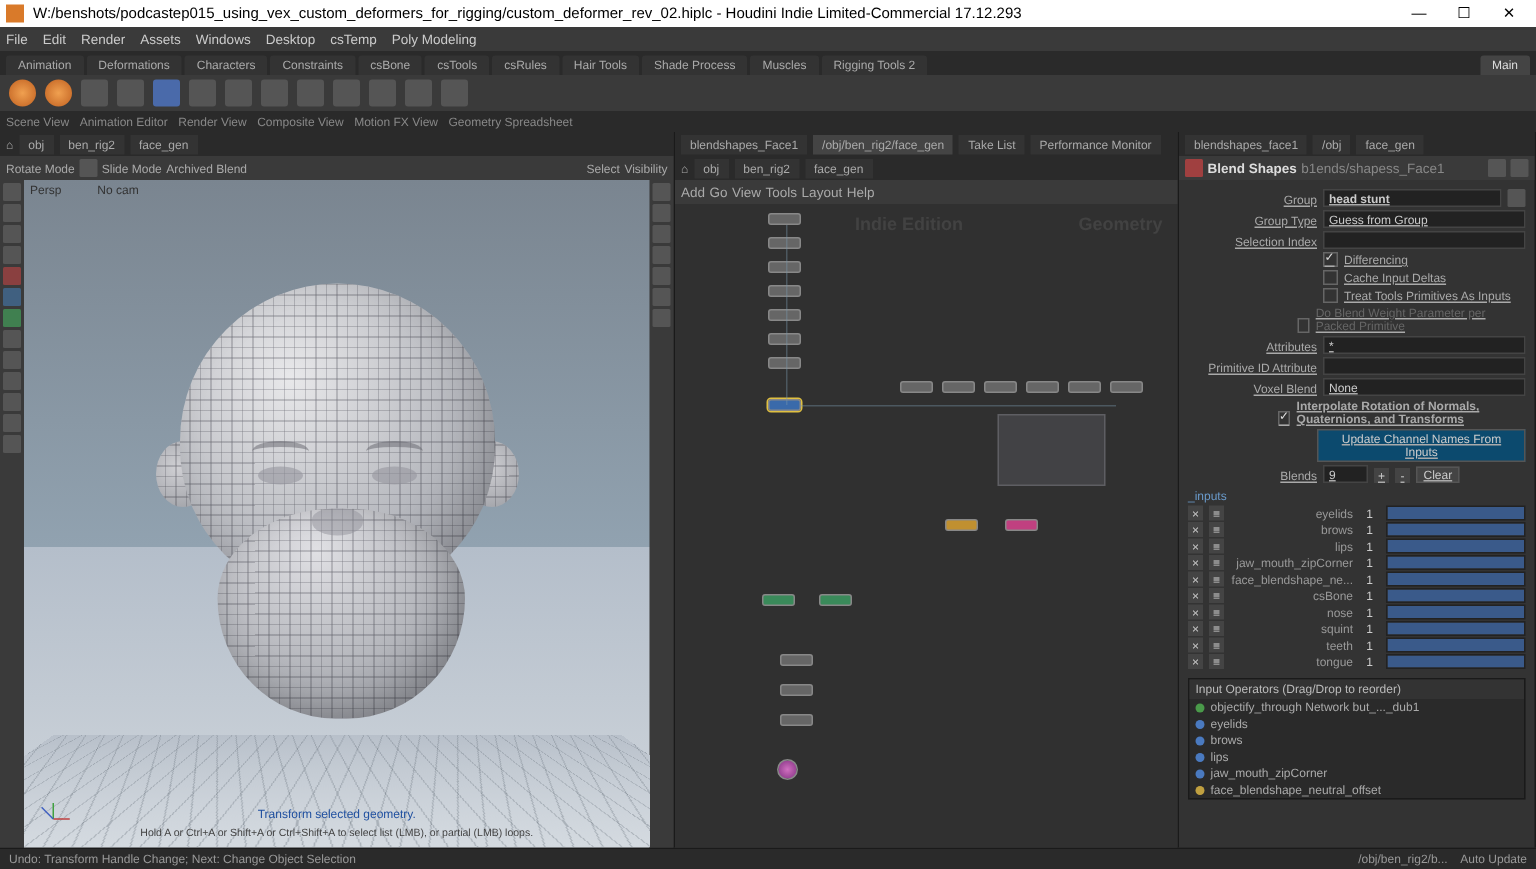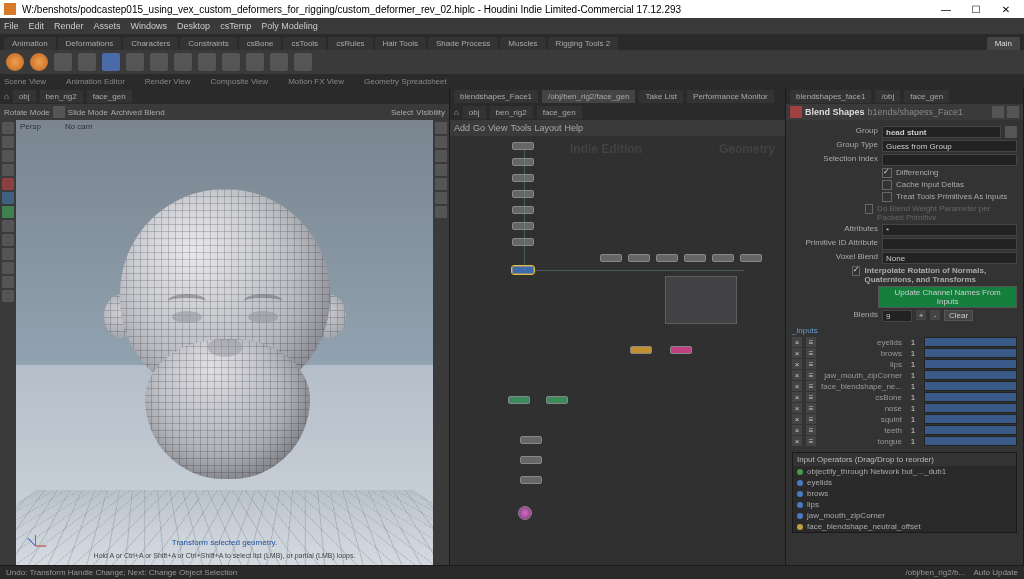--- a/index.html
+++ b/index.html
@@ -40,21 +40,21 @@
   display: flex; align-items: center; padding: 0 6px; gap: 6px;
 }
 .shelf-icon {
   width: 18px; height: 18px; background: #555;
   border-radius: 2px;
 }
 .shelf-icon.orange { background: radial-gradient(circle, #f0a050, #c06020); border-radius: 50%; }
 .shelf-icon.blue { background: #4a6aaa; }
 .sub-tabs {
   height: 14px; background: #2a2a2a;
-  display: flex; align-items: center; padding: 0 4px; gap: 20px;
+  display: flex; align-items: center; padding: 0 4px; gap: 7px;
   font-size: 8px; color: #888;
 }
 .main {
   display: flex; height: calc(579px - 18px - 16px - 16px - 24px - 14px - 14px);
 }
 .panel { background: #333; display: flex; flex-direction: column; border-right: 1px solid #1a1a1a; }
 .panel-tabs {
   height: 16px; background: #2a2a2a;
   display: flex; align-items: center; padding: 0 4px; gap: 4px; font-size: 8px;
 }
@@ -176,21 +176,21 @@
 .node.sel { outline: 1px solid #e0c040; }
 .wire-line { position: absolute; background: rgba(120,150,170,.4); height: 1px; }
 .cluster {
   position: absolute; right: 48px; top: 140px; width: 72px; height: 48px;
   background: rgba(120,120,130,.25); border: 1px solid rgba(160,160,170,.3);
 }
 
 
 .params-panel { flex: 1; }
 .params-body { flex: 1; overflow: auto; padding: 4px 6px; font-size: 8px; }
-.param-row { display: flex; align-items: flex-start; margin: 2px 0; gap: 4px; }
+.param-row { display: flex; align-items: flex-end; margin: 2px 0; gap: 4px; text-decoration: underline; }
 .param-label { width: 86px; text-align: right; color: #aaa; }
 .param-field { flex: 1; height: 12px; background: #222; border: 1px solid #444; padding: 0 3px; color: #ccc; display: flex; align-items: center; }
 .checkbox { width: 10px; height: 10px; border: 1px solid #666; display: inline-block; }
 .checkbox.on::after { content: "✓"; color: #ddd; font-size: 8px; position: relative; top: -2px; }
 .section-head { color: #ddd; margin: 4px 0 2px; }
 .slider-row { display: flex; align-items: center; gap: 4px; margin: 1px 0; }
 .slider-lbl { width: 82px; text-align: right; color: #999; font-size: 8px; }
 .slider-val { width: 14px; text-align: center; color: #ccc; }
 .slider-track { flex: 1; height: 10px; background: linear-gradient(to right,#3a5a8a,#3a5a8a); border: 1px solid #222; position: relative; }
 .del-btn, .add-btn { width: 10px; height: 10px; background: #444; color: #ccc; display: flex; align-items: center; justify-content: center; font-size: 8px; }
@@ -468,21 +468,21 @@
           <div class="param-label">Voxel Blend</div>
           <div class="param-field">None</div>
         </div>
       <div class="param-row">
           <div class="param-label"></div>
           <span class="checkbox on"></span>
           <span style="font-weight:bold">Interpolate Rotation of Normals, Quaternions, and Transforms</span>
         </div>
       <div class="param-row">
           <div class="param-label"></div>
-          <button style="background:#15803d;border:1px solid #555;color:#ccc;font-size:8px;padding:1px 6px">Update Channel Names From Inputs</button>
+          <button style="background:#0c4a6e;border:1px solid #555;color:#ccc;font-size:8px;padding:1px 6px">Update Channel Names From Inputs</button>
         </div>
       <div class="param-row">
         <div class="param-label">Blends</div>
         <div class="param-field" style="flex:0 0 30px">9</div>
         <div class="add-btn">+</div>
         <div class="del-btn">-</div>
         <button style="background:#444;border:1px solid #555;color:#ccc;font-size:8px;padding:0 4px">Clear</button>
       </div>
       <div class="section-head" style="color:#6a9aca">_inputs</div>
       <div id="sliders">

